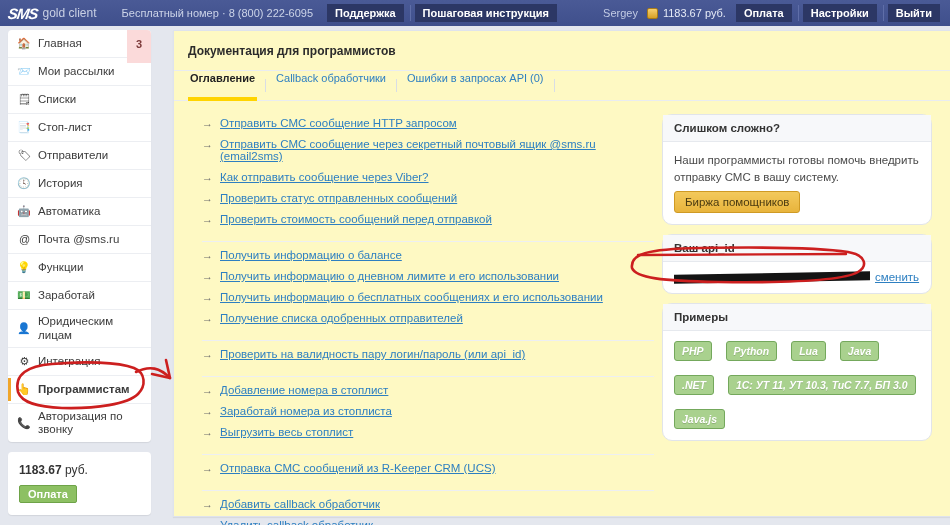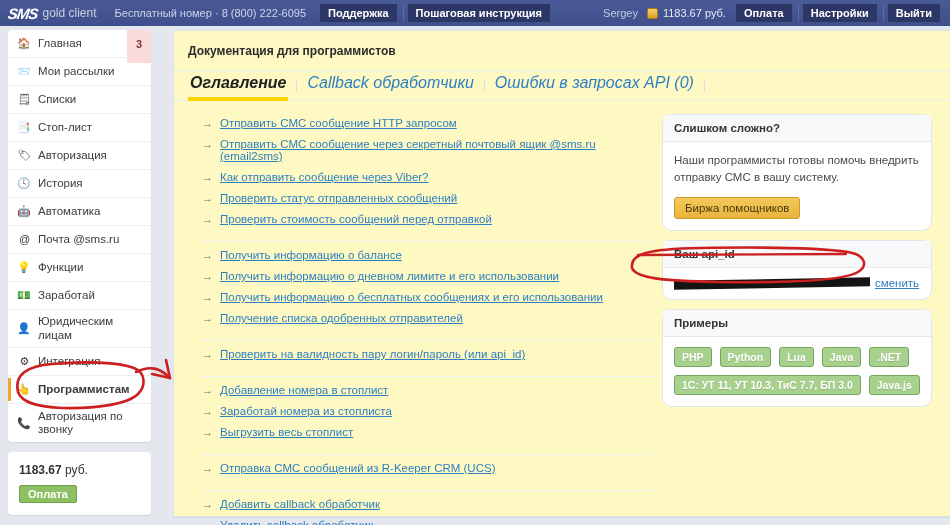--- a/index.html
+++ b/index.html
@@ -23,21 +23,21 @@
     color: #dfe4f2;
   }
   .logo-sms {
     font-family: "Liberation Sans", sans-serif;
     font-weight: bold; font-style: italic;
     font-size: 15px; color: #ffffff;
     letter-spacing: -1px;
     margin-right: 5px;
     transform: skewX(-8deg);
   }
-  .logo-gold { font-size: 12px; color: #c9d0e4; margin-right: 18px; }
+  .logo-gold { font-size: 12px; color: #c9d0e4; margin-right: 25px; }
   .freenum { font-size: 11px; color: #ccd4e8; margin-right: 14px; white-space: nowrap; }
   .btn-dark {
     background: #2c3765;
     color: #ffffff;
     font-size: 11px; font-weight: bold;
     padding: 3px 8px;
     margin-right: 2px;
     border: 0;
     white-space: nowrap;
     cursor: pointer;
@@ -133,26 +133,25 @@
     padding: 13px 0 12px 14px;
     border-bottom: 1px solid #e9ecf1;
   }
   .tabs {
     display: flex; align-items: flex-end;
     padding: 0 0 0 14px;
     border-bottom: 1px solid #e9ecf1;
     height: 30px;
   }
   .tab {
-    font-size: 16px;
-    padding: 0 10px 8px 10px;
+    font-size: 11px;
+    padding: 0 10px 16px 10px;
     cursor: pointer;
     color: #2d7fc1;
     position: relative;
-    font-style: italic;
   }
   .tab:first-child { padding-left: 2px; }
   .tab.active { color: #222; font-weight: bold; }
   .tab.active::after {
     content: ""; position: absolute;
     left: 0; right: 8px; bottom: -1px;
     height: 4px; background: #ffd400;
   }
   .tab-div { width: 1px; height: 13px; background: #d9dde5; margin: 0 0 8px 0; }
 
@@ -178,41 +177,41 @@
     margin-bottom: 9px;
     background: #fff;
   }
   .panel-head {
     background: #f7f8fa;
     border-bottom: 1px solid #e6e9ee;
     padding: 7px 11px;
     font-size: 11.5px; font-weight: bold; color: #333;
   }
   .panel-body { padding: 10px 11px 11px 11px; }
-  .panel-text { font-size: 11.5px; color: #4a4a4a; line-height: 1.45; margin-bottom: 12px; }
+  .panel-text { font-size: 11.5px; color: #4a4a4a; line-height: 1.45; margin-bottom: 6px; }
   .btn-gold {
     display: inline-block;
     background: linear-gradient(#f3c95c, #e8b43c);
     border: 1px solid #cf9a24;
     color: #4a3a10;
     font-size: 11.5px;
     padding: 4px 10px;
     border-radius: 3px;
     cursor: pointer;
   }
   .apiid-row { display: flex; align-items: center; }
   .apiid-redacted {
     flex: 0 0 auto;
     width: 196px; height: 9px;
     background: #141414;
     margin-right: 5px;
     transform: skewY(-1deg);
   }
   .apiid-change { color: #2d7fc1; font-size: 11.5px; text-decoration: underline; cursor: pointer; }
-  .badges { display: flex; flex-wrap: wrap; gap: 8px; }
+  .badges { display: flex; flex-wrap: wrap; gap: 14px; font-style: italic; }
   .badge-green {
     background: #a9d18e;
     border: 1px solid #74a85c;
     border-radius: 3px;
     color: #ffffff;
     font-size: 10.5px; font-weight: bold;
     padding: 3px 7px;
     cursor: pointer;
     white-space: nowrap;
     text-shadow: 0 1px 0 rgba(0,0,0,.15);
@@ -259,21 +258,21 @@
         <div class="nav-item">
           <span class="nav-ico">🗒</span>
           <span class="nav-label">Списки</span>
         </div>
         <div class="nav-item">
           <span class="nav-ico">📑</span>
           <span class="nav-label">Стоп-лист</span>
         </div>
         <div class="nav-item">
           <span class="nav-ico">🏷</span>
-          <span class="nav-label">Авторизация</span>
+          <span class="nav-label">Отправители</span>
         </div>
         <div class="nav-item">
           <span class="nav-ico">🕓</span>
           <span class="nav-label">История</span>
         </div>
         <div class="nav-item">
           <span class="nav-ico">🤖</span>
           <span class="nav-label">Автоматика</span>
         </div>
         <div class="nav-item">

